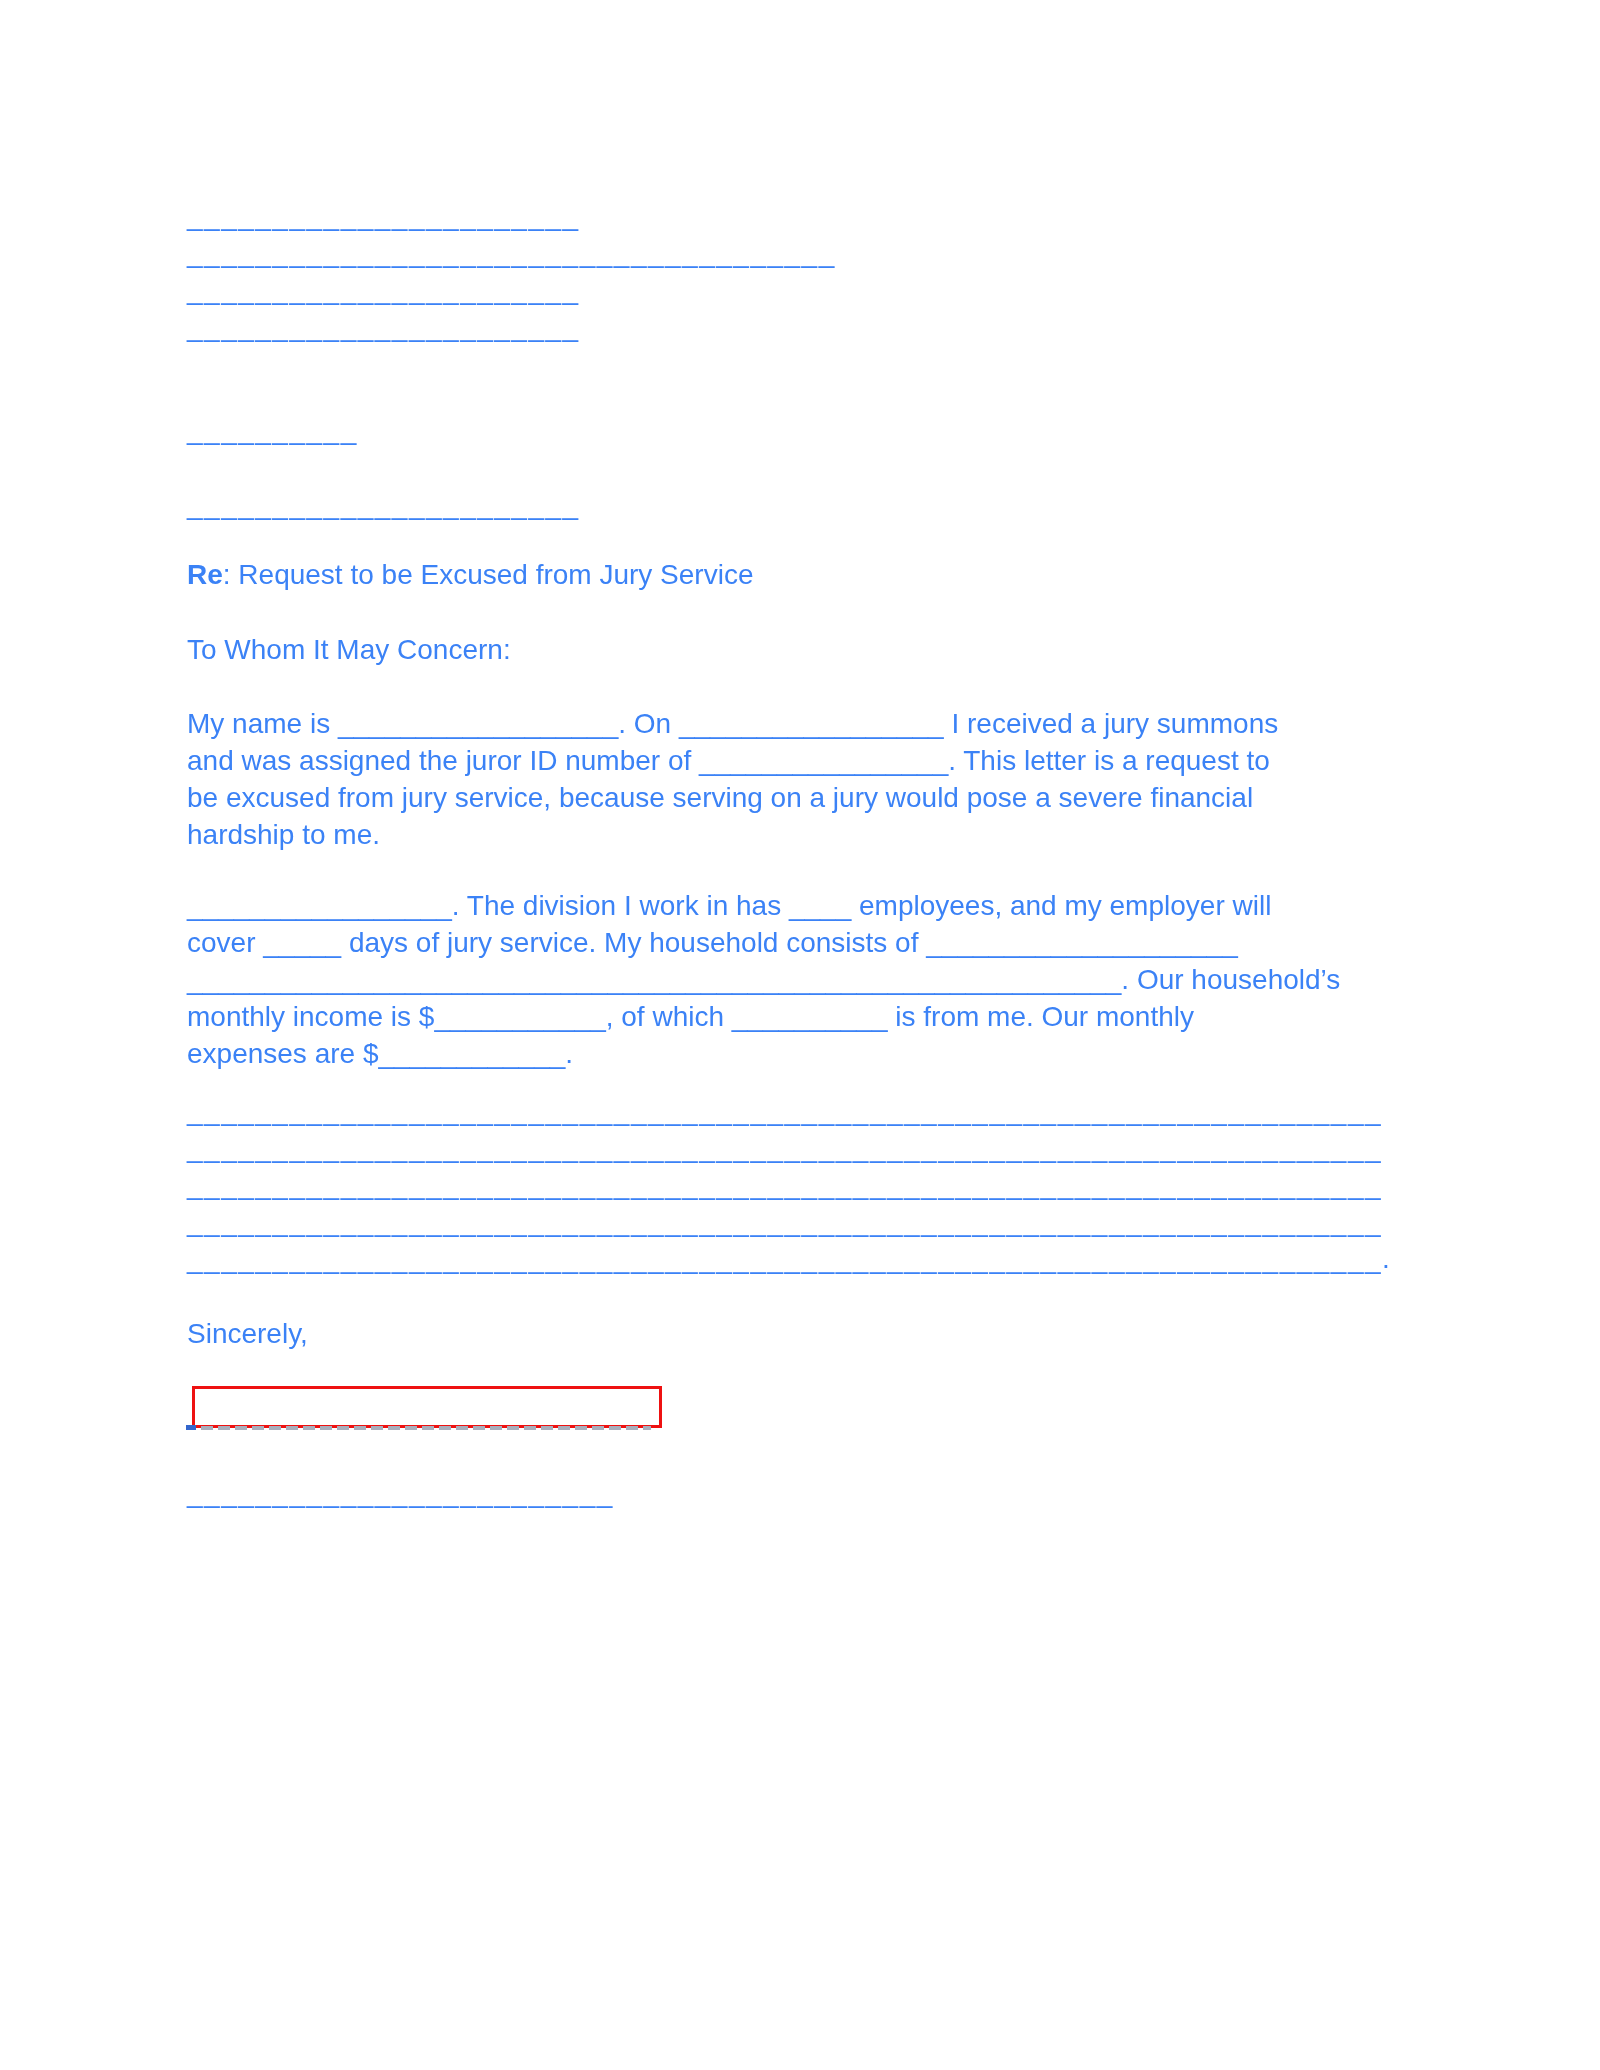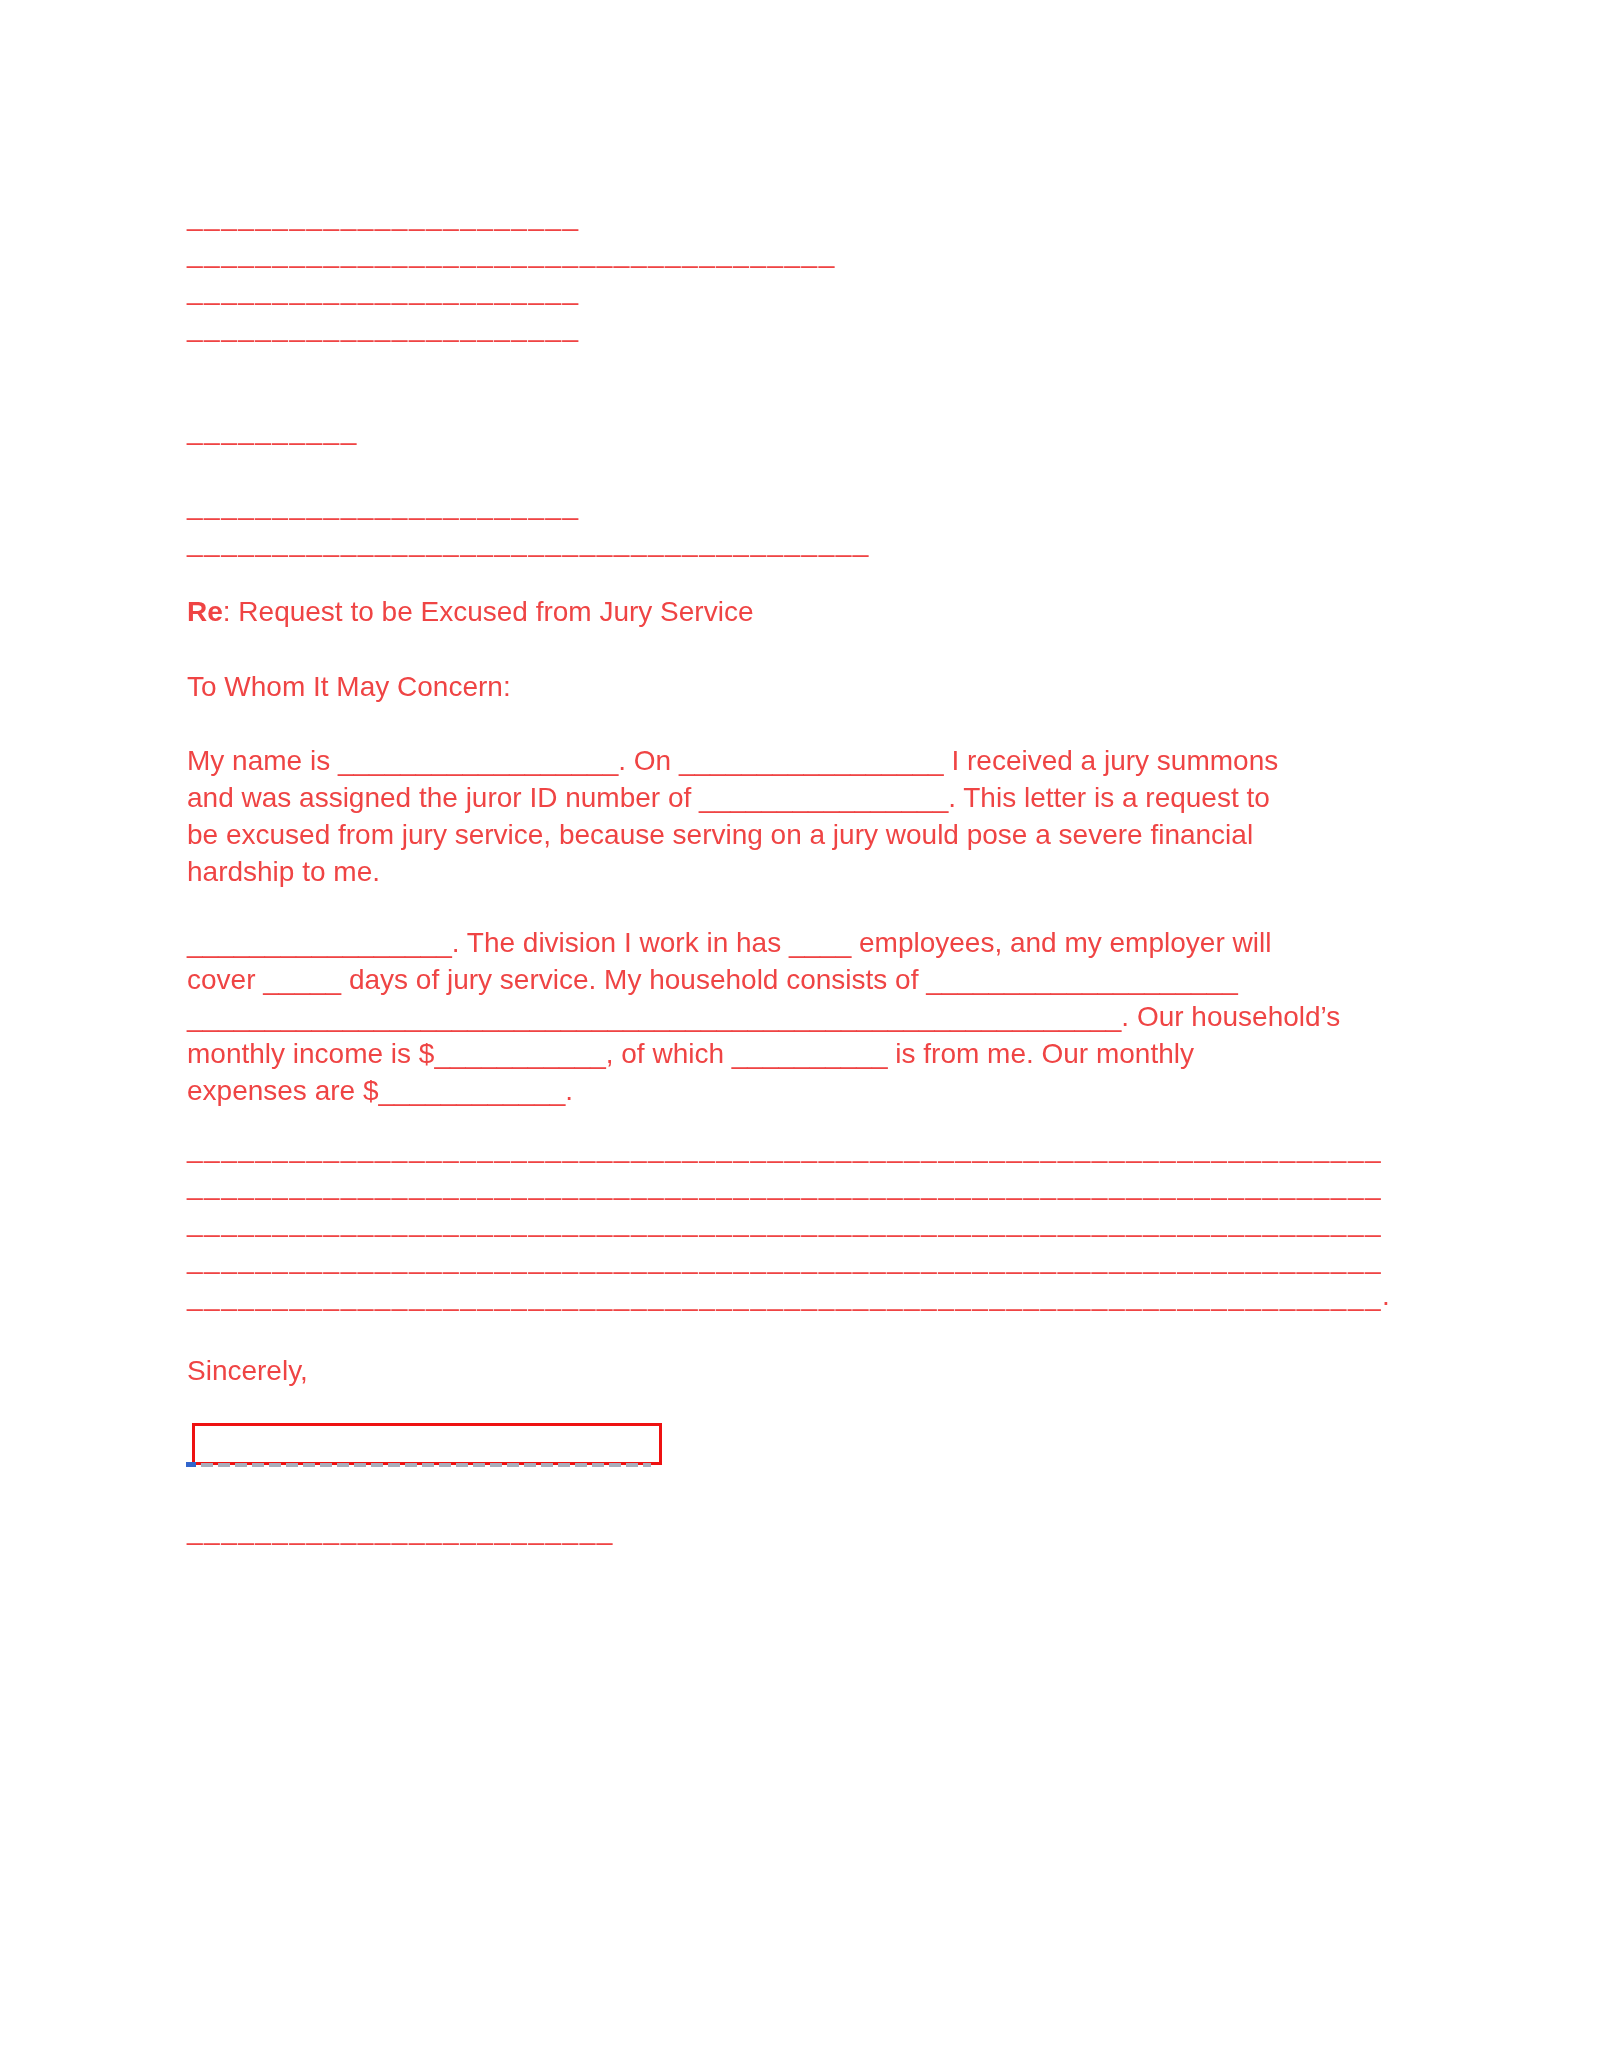--- a/index.html
+++ b/index.html
@@ -5,21 +5,21 @@
   html, body { margin: 0; padding: 0; background: #ffffff; }
   .page {
     position: relative;
     width: 1600px;
     height: 2070px;
     background: #ffffff;
     overflow: hidden;
     font-family: "Liberation Sans", "DejaVu Sans", sans-serif;
     font-size: 28px;
     line-height: 37px;
-    color: #ef4444;
+    color: #3b82f6;
   }
   .content { padding: 197px 150px 0 187px; }
   .line { white-space: pre; }
   .blank-rows .line { letter-spacing: 1.5px; }
   .letterhead   { margin-bottom: 66px; }
   .dateline     { margin-bottom: 38px; }
   .recipient    { margin-bottom: 33px; }
   .subject      { margin-bottom: 38px; }
   .subject .re  { font-weight: 700; }
   .salutation   { margin-bottom: 37px; }
@@ -72,21 +72,20 @@
         <div class="line">_______________________</div>
         <div class="line">_______________________</div>
       </div>
 
     <div class="dateline blank-rows">
         <div class="line">__________</div>
       </div>
 
     <div class="recipient blank-rows">
         <div class="line">_______________________</div>
-        <div class="line">________________________________________</div>
       </div>
 
     <div class="subject">
       <span class="re">Re</span><span>: Request to be Excused from Jury Service</span>
     </div>
 
     <div class="salutation">To Whom It May Concern:</div>
 
     <div class="para1">
         <div class="line">My name is __________________. On _________________ I received a jury summons</div>

